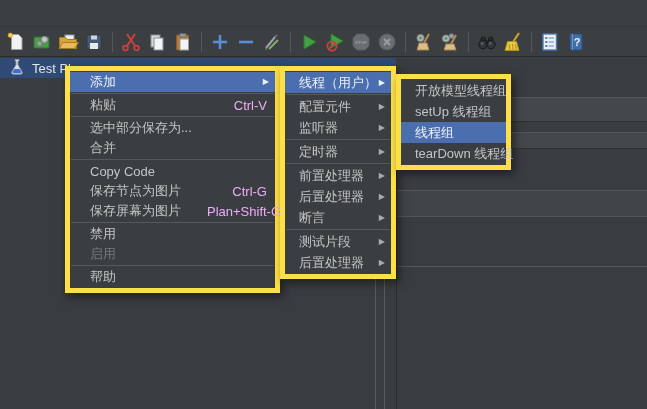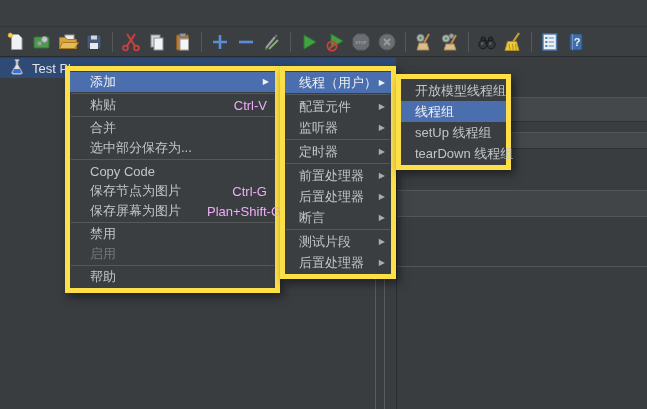--- a/index.html
+++ b/index.html
@@ -252,26 +252,26 @@
         <span class="arrow">▶</span>
       </div>
       <div class="menu-sep"></div>
       <div class="menu-row">
         <span class="label">粘贴</span>
         <span class="shortcut">Ctrl-V</span>
 
       </div>
       <div class="menu-sep"></div>
       <div class="menu-row">
+        <span class="label">选中部分保存为...</span>
+        <span class="shortcut"></span>
+
+      </div>
+      <div class="menu-row">
         <span class="label">合并</span>
-        <span class="shortcut"></span>
-
-      </div>
-      <div class="menu-row">
-        <span class="label">选中部分保存为...</span>
         <span class="shortcut"></span>
 
       </div>
       <div class="menu-sep"></div>
       <div class="menu-row">
         <span class="label">Copy Code</span>
         <span class="shortcut"></span>
 
       </div>
       <div class="menu-row">
@@ -345,24 +345,24 @@
         <span class="label">后置处理器</span>
         <span class="arrow">▶</span>
       </div>
     </div>
 
   <div class="menu menu-sub" id="thread-submenu">
 
   <div class="menu-row">
         <span class="label">开放模型线程组</span>
       </div>
+      <div class="menu-row">
+        <span class="label">setUp 线程组</span>
+      </div>
       <div class="menu-row highlighted">
         <span class="label">线程组</span>
       </div>
       <div class="menu-row">
-        <span class="label">setUp 线程组</span>
-      </div>
-      <div class="menu-row">
         <span class="label">tearDown 线程组</span>
       </div>
     </div>
 
 </div>
 
 </body></html>

